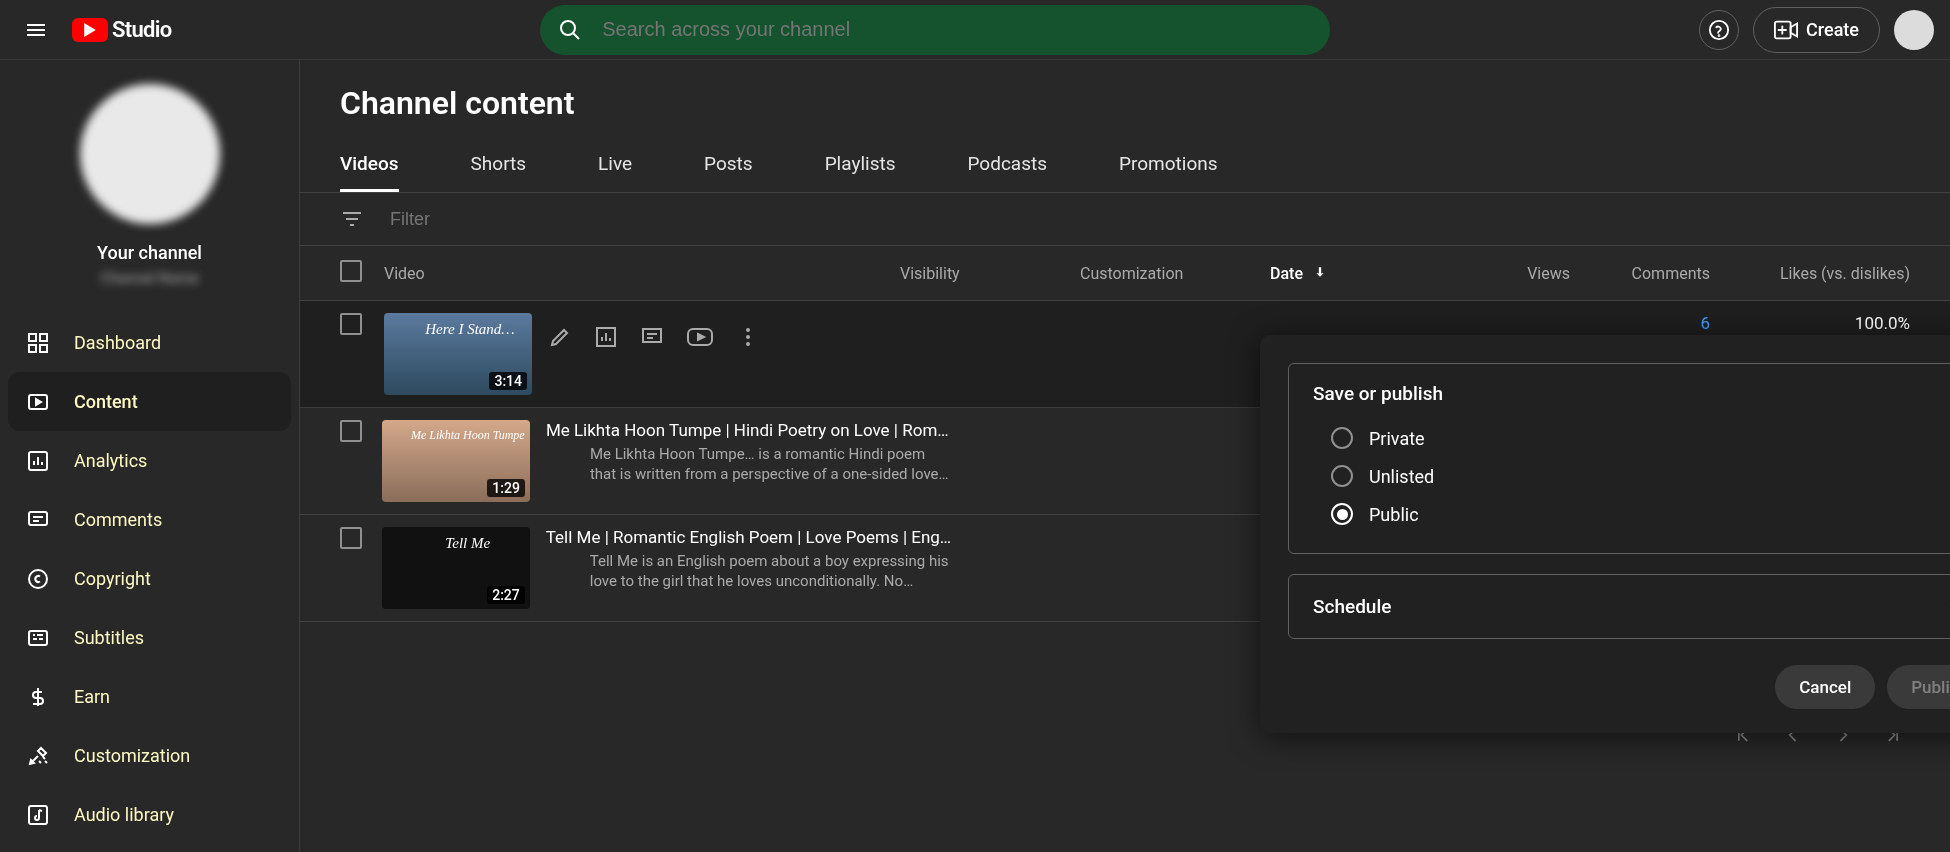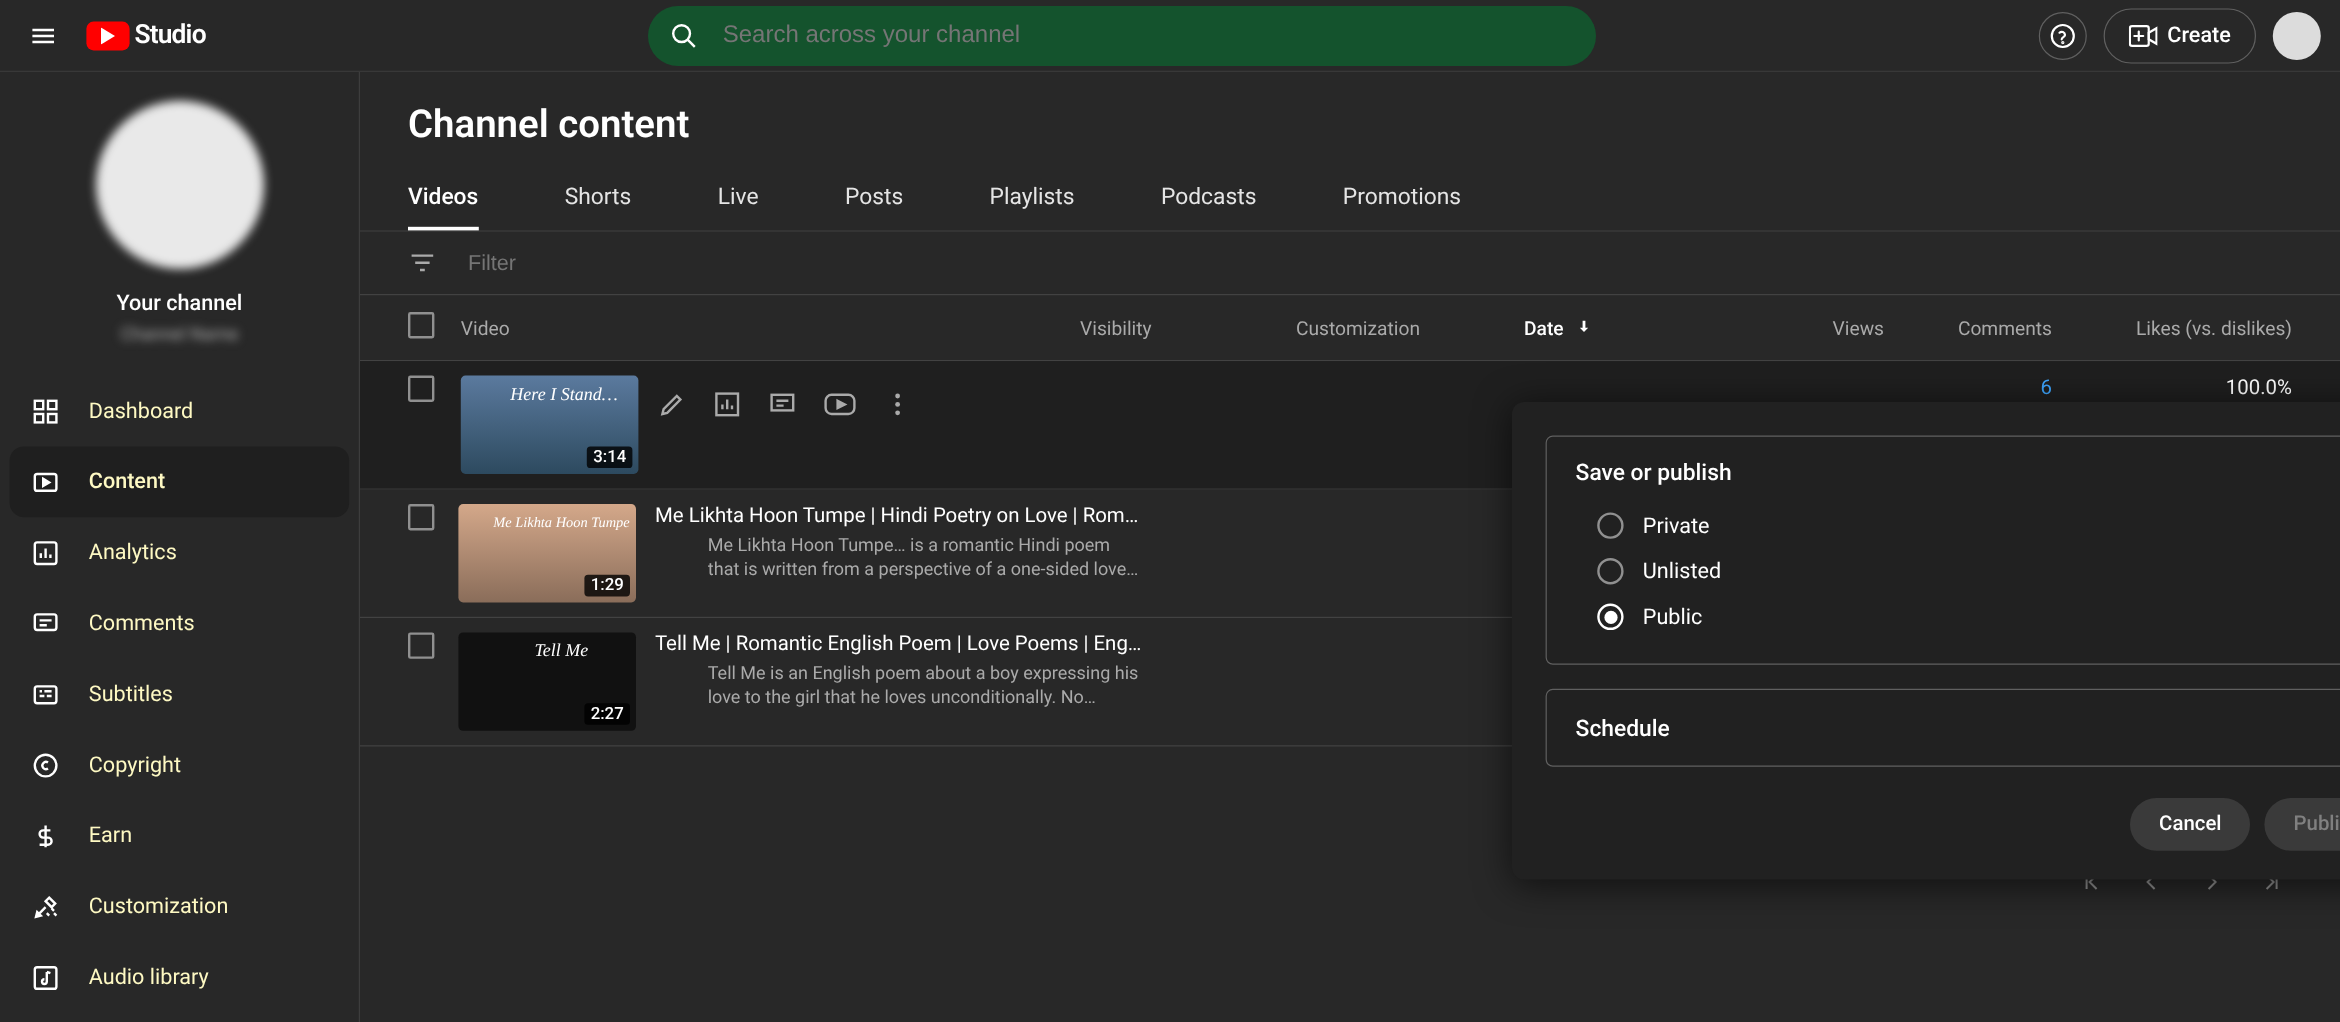--- a/index.html
+++ b/index.html
@@ -166,31 +166,31 @@
       </div>
       <div class="nav-item">
         <svg width="24" height="24" viewBox="0 0 24 24" fill="none" stroke="#fff" stroke-width="2">
             <rect x="3" y="4" width="18" height="13" rx="2"></rect>
             <path d="M7 9h10M7 13h6"></path>
           </svg>
         <span>Comments</span>
       </div>
       <div class="nav-item">
         <svg width="24" height="24" viewBox="0 0 24 24" fill="none" stroke="#fff" stroke-width="2">
+            <circle cx="12" cy="12" r="9"></circle>
+            <path d="M14 9.5a3 3 0 100 5"></path>
+          </svg>
+        <span>Copyright</span>
+      </div>
+      <div class="nav-item">
+        <svg width="24" height="24" viewBox="0 0 24 24" fill="none" stroke="#fff" stroke-width="2">
             <rect x="3" y="5" width="18" height="14" rx="2"></rect>
             <path d="M7 13h4M13 13h4M7 9h2M11 9h6"></path>
           </svg>
         <span>Subtitles</span>
-      </div>
-      <div class="nav-item">
-        <svg width="24" height="24" viewBox="0 0 24 24" fill="none" stroke="#fff" stroke-width="2">
-            <circle cx="12" cy="12" r="9"></circle>
-            <path d="M14 9.5a3 3 0 100 5"></path>
-          </svg>
-        <span>Copyright</span>
       </div>
       <div class="nav-item">
         <svg width="24" height="24" viewBox="0 0 24 24" fill="none" stroke="#fff" stroke-width="2">
             <path d="M12 3v18M16 7H10a3 3 0 000 6h4a3 3 0 010 6H7"></path>
           </svg>
         <span>Earn</span>
       </div>
       <div class="nav-item">
         <svg width="24" height="24" viewBox="0 0 24 24" fill="none" stroke="#fff" stroke-width="2">
             <path d="M4 20l8-8M15 4l5 5-3 3-5-5zM4 20l1-4 3 3z"></path>

